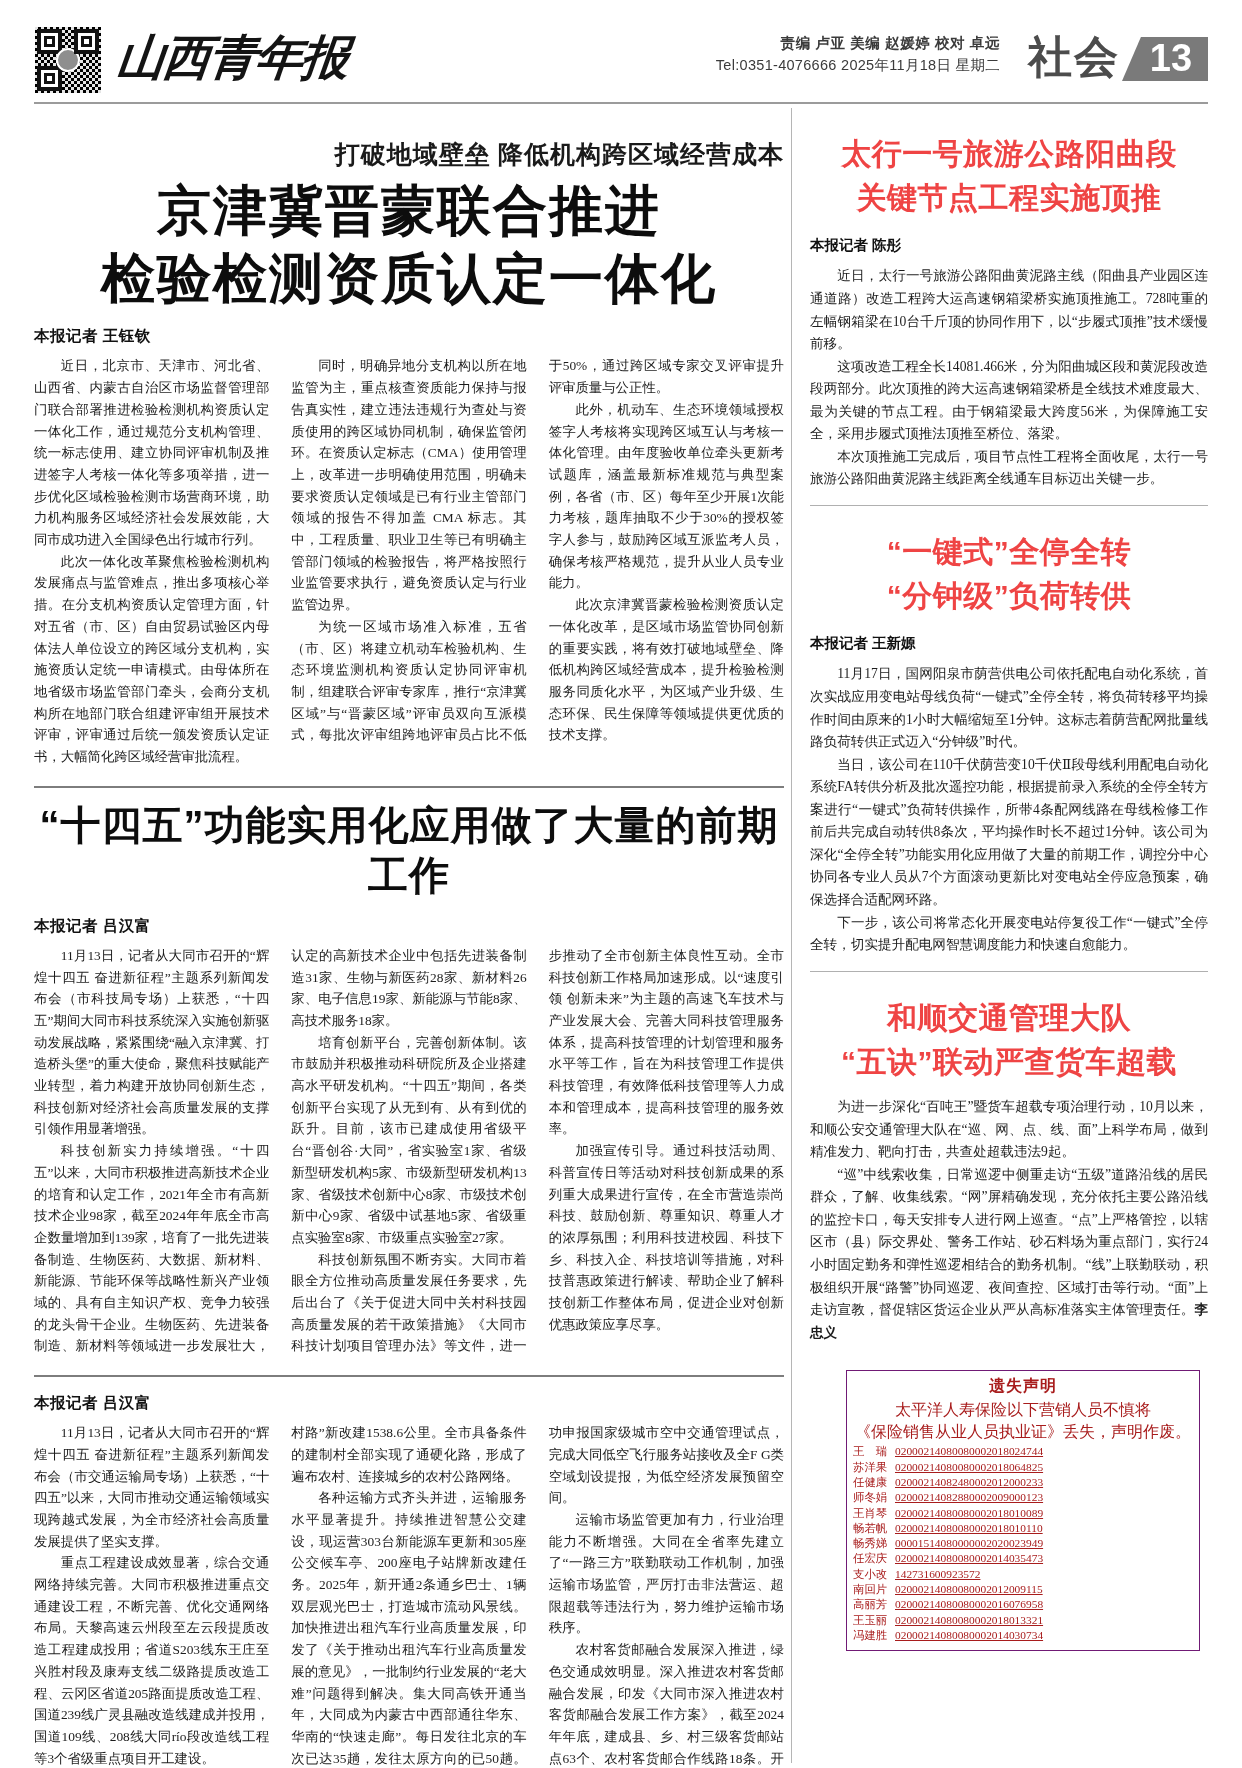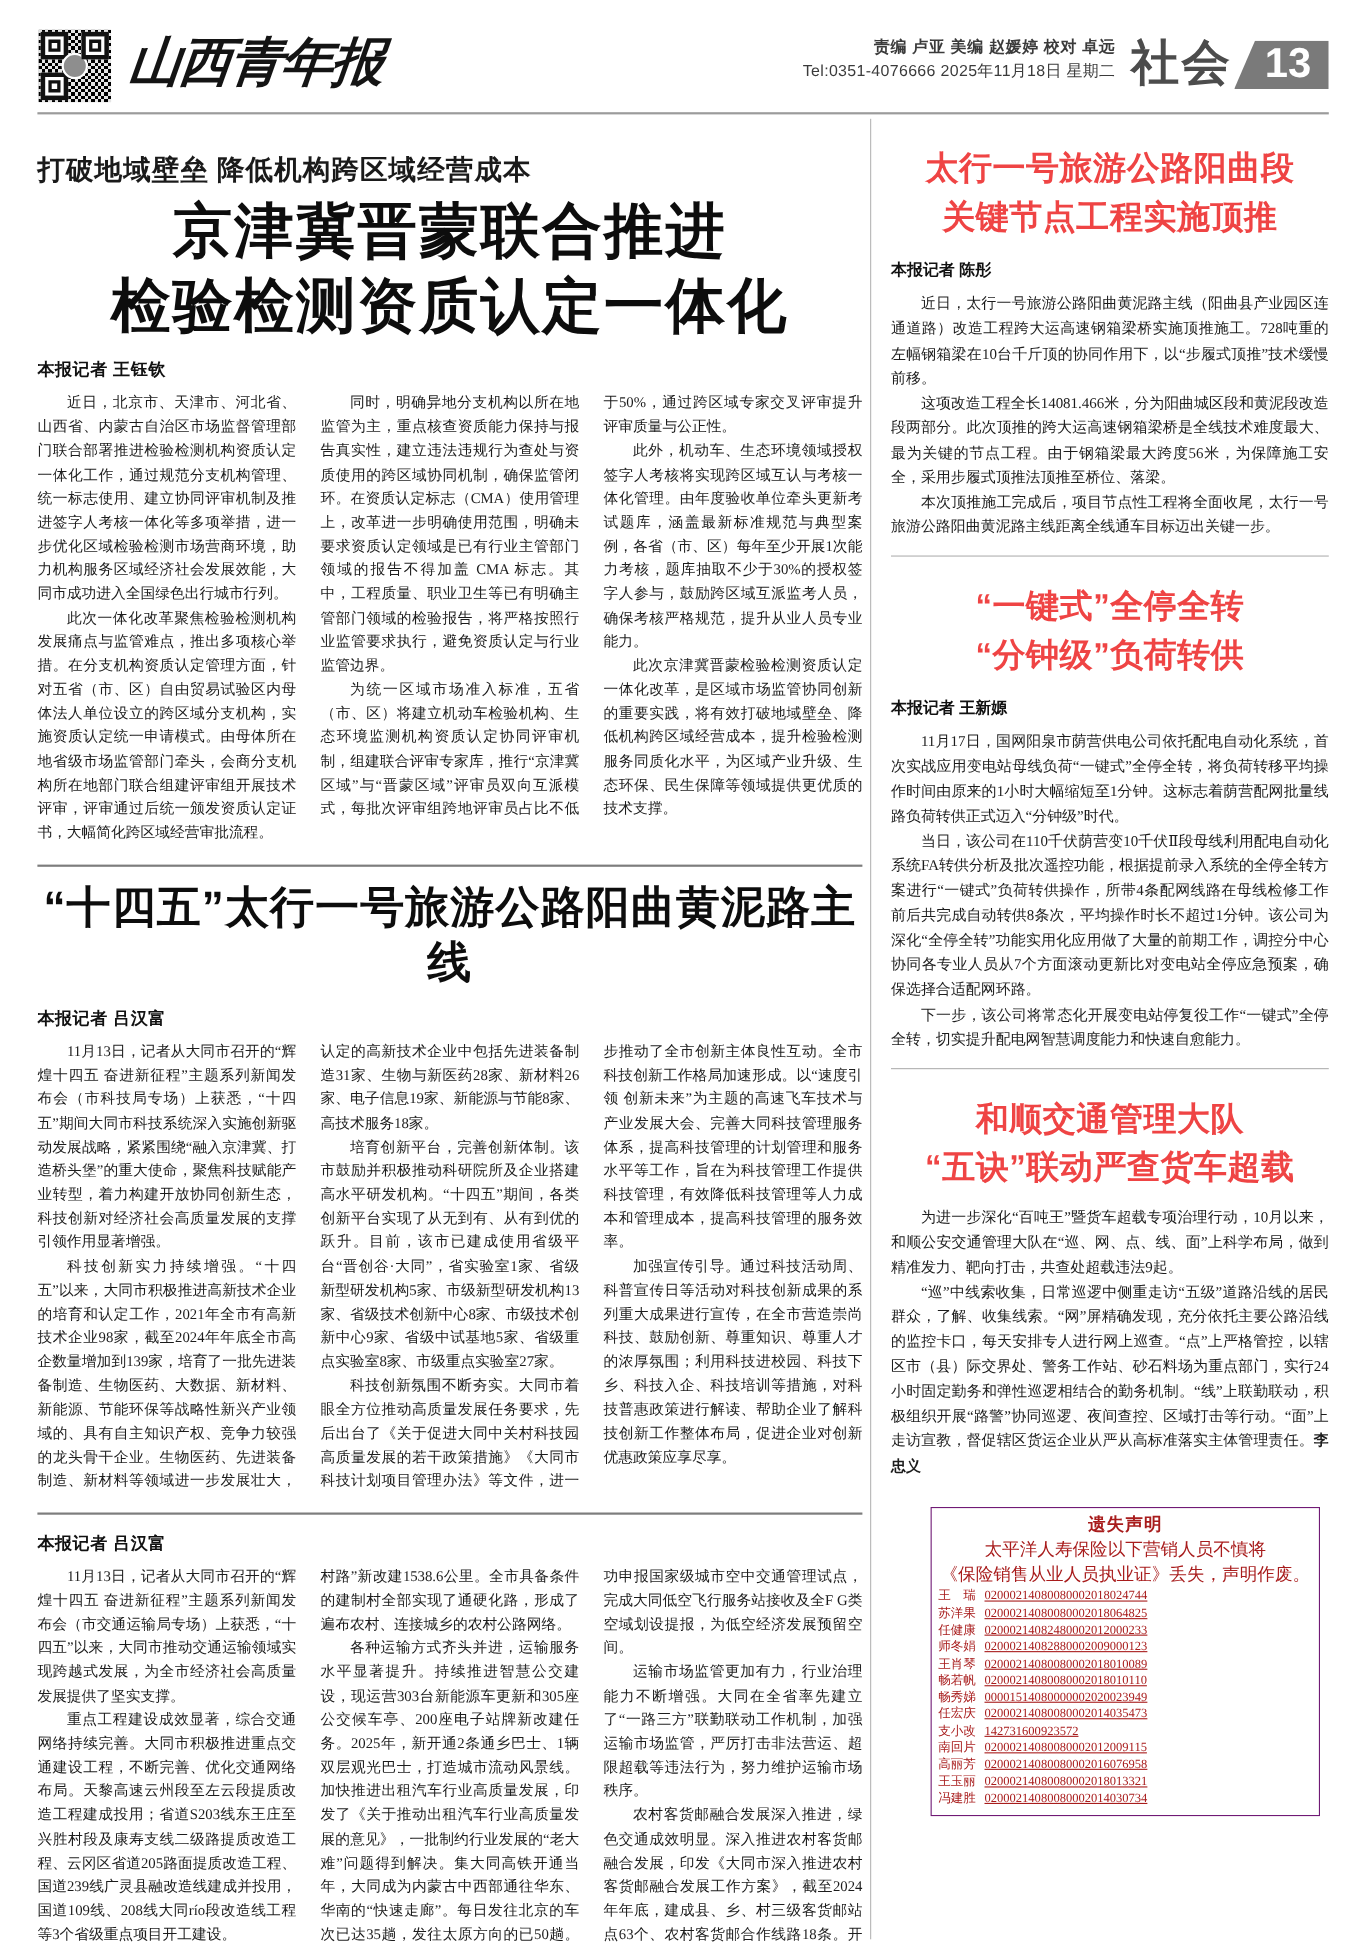--- a/index.html
+++ b/index.html
@@ -93,21 +93,21 @@
     padding-bottom: 4px;
   }
   .meta-line1 { font-size: 14.5px; font-weight: bold; letter-spacing: .6px; }
   .meta-line2 { font-size: 14.5px; letter-spacing: .3px; }
   .section-name {
     font-family: "Liberation Serif", serif;
     font-size: 44px;
     font-weight: bold;
     color: #4c4c4c;
     line-height: .95;
-    margin-left: 14px;
+    margin-left: 28px;
     letter-spacing: 2px;
     padding-bottom: 2px;
   }
   .pagenum-wrap {
     position: relative;
     width: 86px; height: 44px;
     margin-left: 2px;
   }
   .pagenum-shape {
     position: absolute;
@@ -139,21 +139,21 @@
     box-sizing: border-box;
     height: 1655px;
   }
   .col-left { width: 750px; flex: 0 0 750px; }
   .col-gap  { width: 14px; flex: 0 0 14px; display:flex; justify-content:center; }
   .vrule { width: 1px; background: #b5b5b5; height: 100%; }
   .col-right { flex: 1 1 auto; padding-left: 12px; }
 
   
   .kicker {
-    text-align: left;
+    text-align: right;
     font-family: "Liberation Serif", serif;
     font-size: 25px;
     font-weight: bold;
     letter-spacing: 1px;
     color: #1a1a1a;
     margin: 30px 0 8px;
   }
   .headline-main {
     text-align: center;
     font-family: "Liberation Sans", sans-serif;
@@ -309,21 +309,21 @@
           <p>同时，明确异地分支机构以所在地监管为主，重点核查资质能力保持与报告真实性，建立违法违规行为查处与资质使用的跨区域协同机制，确保监管闭环。在资质认定标志（CMA）使用管理上，改革进一步明确使用范围，明确未要求资质认定领域是已有行业主管部门领域的报告不得加盖 CMA 标志。其中，工程质量、职业卫生等已有明确主管部门领域的检验报告，将严格按照行业监管要求执行，避免资质认定与行业监管边界。</p>
           <p>为统一区域市场准入标准，五省（市、区）将建立机动车检验机构、生态环境监测机构资质认定协同评审机制，组建联合评审专家库，推行“京津冀区域”与“晋蒙区域”评审员双向互派模式，每批次评审组跨地评审员占比不低于50%，通过跨区域专家交叉评审提升评审质量与公正性。</p>
           <p>此外，机动车、生态环境领域授权签字人考核将实现跨区域互认与考核一体化管理。由年度验收单位牵头更新考试题库，涵盖最新标准规范与典型案例，各省（市、区）每年至少开展1次能力考核，题库抽取不少于30%的授权签字人参与，鼓励跨区域互派监考人员，确保考核严格规范，提升从业人员专业能力。</p>
           <p>此次京津冀晋蒙检验检测资质认定一体化改革，是区域市场监管协同创新的重要实践，将有效打破地域壁垒、降低机构跨区域经营成本，提升检验检测服务同质化水平，为区域产业升级、生态环保、民生保障等领域提供更优质的技术支撑。</p>
         </div>
       </div>
 
       <div class="hrule-thick"></div>
 
       <div>
-        <div class="sec-head">“十四五”太行一号旅游公路阳曲黄泥路主线</div>
+        <div class="sec-head">“十四五”功能实用化应用做了大量的前期工作</div>
         <div class="byline">本报记者 吕汉富</div>
         <div class="cols3">
           <p>11月13日，记者从大同市召开的“辉煌十四五 奋进新征程”主题系列新闻发布会（市科技局专场）上获悉，“十四五”期间大同市科技系统深入实施创新驱动发展战略，紧紧围绕“融入京津冀、打造桥头堡”的重大使命，聚焦科技赋能产业转型，着力构建开放协同创新生态，科技创新对经济社会高质量发展的支撑引领作用显著增强。</p>
           <p>科技创新实力持续增强。“十四五”以来，大同市积极推进高新技术企业的培育和认定工作，2021年全市有高新技术企业98家，截至2024年年底全市高企数量增加到139家，培育了一批先进装备制造、生物医药、大数据、新材料、新能源、节能环保等战略性新兴产业领域的、具有自主知识产权、竞争力较强的龙头骨干企业。生物医药、先进装备制造、新材料等领域进一步发展壮大，认定的高新技术企业中包括先进装备制造31家、生物与新医药28家、新材料26家、电子信息19家、新能源与节能8家、高技术服务18家。</p>
           <p>培育创新平台，完善创新体制。该市鼓励并积极推动科研院所及企业搭建高水平研发机构。“十四五”期间，各类创新平台实现了从无到有、从有到优的跃升。目前，该市已建成使用省级平台“晋创谷·大同”，省实验室1家、省级新型研发机构5家、市级新型研发机构13家、省级技术创新中心8家、市级技术创新中心9家、省级中试基地5家、省级重点实验室8家、市级重点实验室27家。</p>
           <p>科技创新氛围不断夯实。大同市着眼全方位推动高质量发展任务要求，先后出台了《关于促进大同中关村科技园高质量发展的若干政策措施》《大同市科技计划项目管理办法》等文件，进一步推动了全市创新主体良性互动。全市科技创新工作格局加速形成。以“速度引领 创新未来”为主题的高速飞车技术与产业发展大会、完善大同科技管理服务体系，提高科技管理的计划管理和服务水平等工作，旨在为科技管理工作提供科技管理，有效降低科技管理等人力成本和管理成本，提高科技管理的服务效率。</p>
           <p>加强宣传引导。通过科技活动周、科普宣传日等活动对科技创新成果的系列重大成果进行宣传，在全市营造崇尚科技、鼓励创新、尊重知识、尊重人才的浓厚氛围；利用科技进校园、科技下乡、科技入企、科技培训等措施，对科技普惠政策进行解读、帮助企业了解科技创新工作整体布局，促进企业对创新优惠政策应享尽享。</p>
         </div>
       </div>
 

